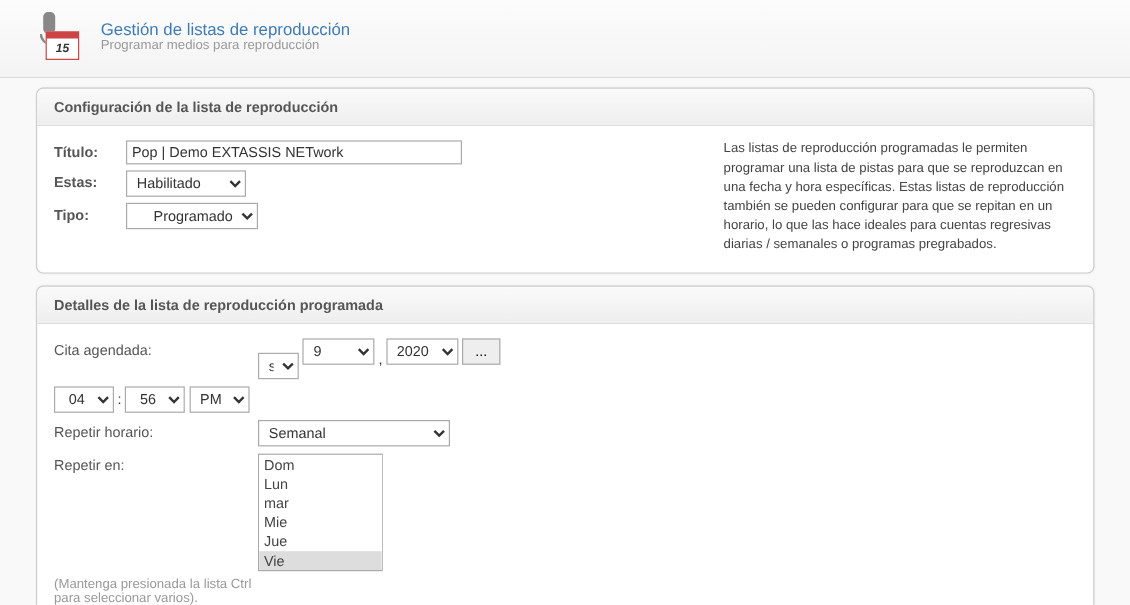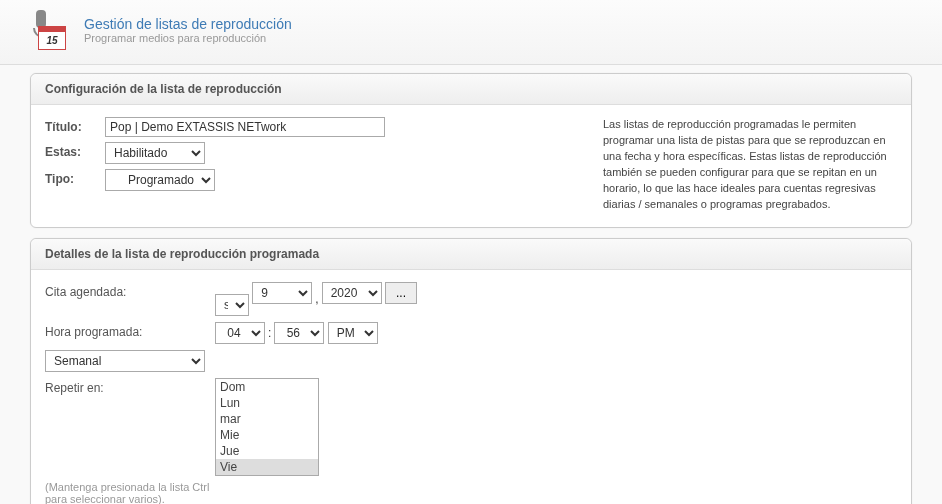--- a/index.html
+++ b/index.html
@@ -180,29 +180,29 @@
       <select class="month-select"><option>sep</option></select>
       &nbsp;
       <select class="day-select"><option>9</option></select>
       <span class="comma">,</span>
       <select class="year-select"><option>2020</option></select>
       &nbsp;
       <button class="date-btn">...</button>
     </div>
 
     <div class="row2">
-      <label class="k2">Hora programada:</label>
       <select class="hour-select"><option>04</option></select>
       <span class="colon">:</span>
       <select class="min-select"><option>56</option></select>
       &nbsp;
       <select class="ampm-select"><option>PM</option></select>
     </div>
 
     <div class="row2">
+      <label class="k2">Repetir horario:</label>
       <select class="repeat-select"><option>Semanal</option></select>
     </div>
 
     <div class="row2">
       <label class="k2">Repetir en:</label>
       <div class="multi" id="days-multi">
           <div class="multi-option">Dom</div>
           <div class="multi-option">Lun</div>
           <div class="multi-option">mar</div>
           <div class="multi-option">Mie</div>

